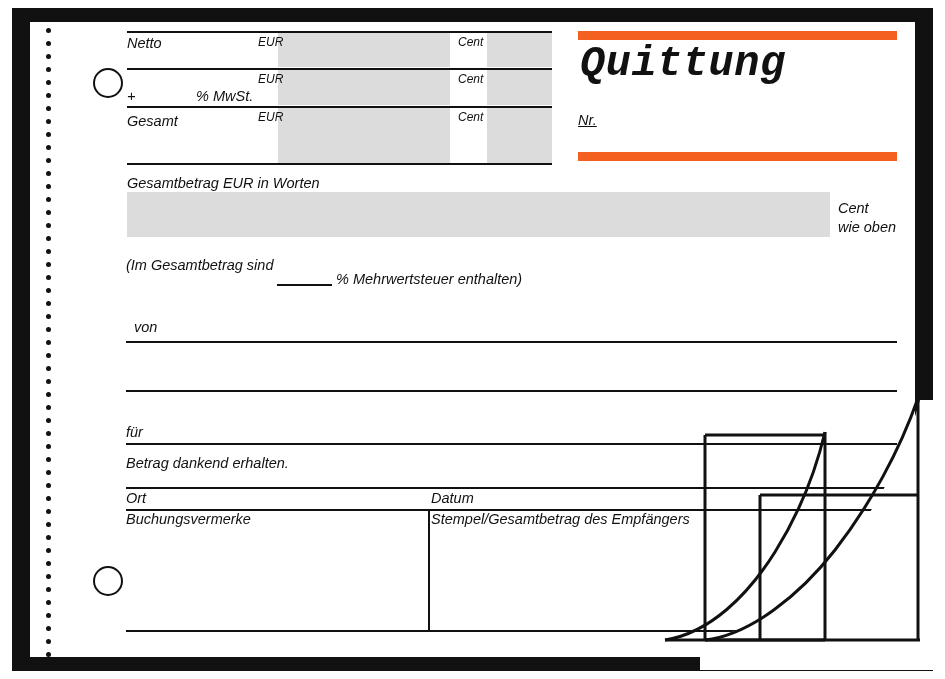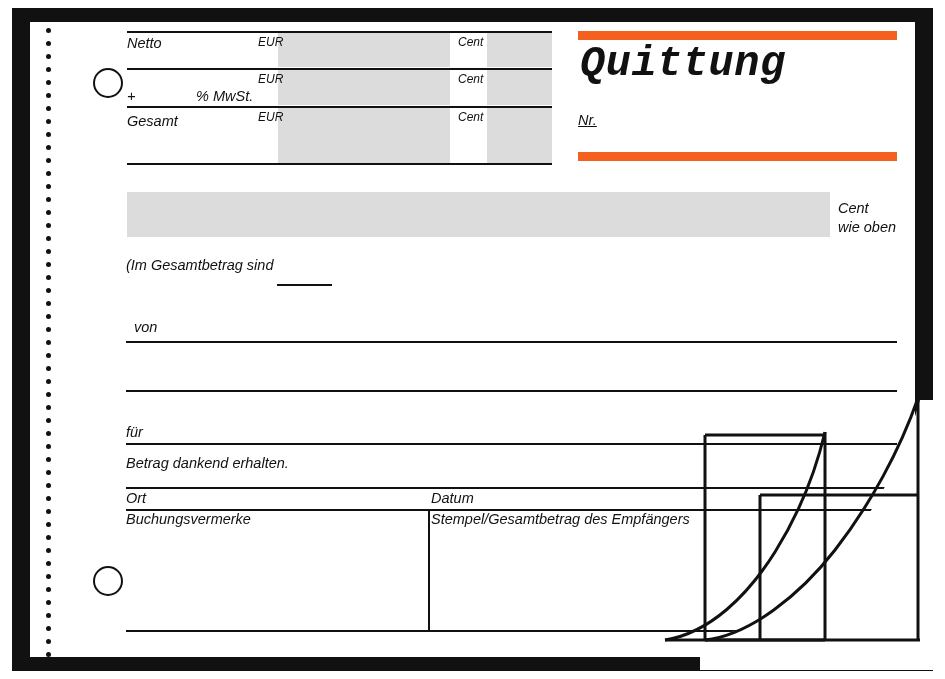--- a/index.html
+++ b/index.html
@@ -208,26 +208,28 @@
 
   <div class="lbl" style="left:127px; top:88px;">+</div>
   <div class="lbl" style="left:196px; top:88px;">% MwSt.</div>
   <div class="lbl sm" style="left:258px; top:72px;">EUR</div>
   <div class="lbl sm" style="left:458px; top:72px;">Cent</div>
 
   <div class="lbl" style="left:127px; top:113px;">Gesamt</div>
   <div class="lbl sm" style="left:258px; top:110px;">EUR</div>
   <div class="lbl sm" style="left:458px; top:110px;">Cent</div>
 
+  <div class="lbl" style="left:127px; top:175px;">Gesamtbetrag EUR in Worten</div>
   <div class="grey" style="left:127px; top:192px; width:703px; height:45px;"></div>
   <div class="lbl" style="left:838px; top:200px;">Cent</div>
   <div class="lbl" style="left:838px; top:219px;">wie oben</div>
 
   <div class="lbl" style="left:126px; top:257px;">(Im Gesamtbetrag sind</div>
   <div class="inline-blank" style="left:277px; top:284px; width:55px;"></div>
+  <div class="lbl" style="left:336px; top:271px;">% Mehrwertsteuer enthalten)</div>
 
   <div class="lbl" style="left:134px; top:319px;">von</div>
   <div class="rule" style="left:126px; top:341px; width:771px;"></div>
   <div class="rule" style="left:126px; top:390px; width:771px;"></div>
 
   <div class="lbl" style="left:126px; top:424px;">für</div>
   <div class="rule" style="left:126px; top:443px; width:771px;"></div>
 
   <div class="lbl" style="left:126px; top:455px;">Betrag dankend erhalten.</div>
   <div class="rule" style="left:126px; top:487px; width:771px;"></div>

